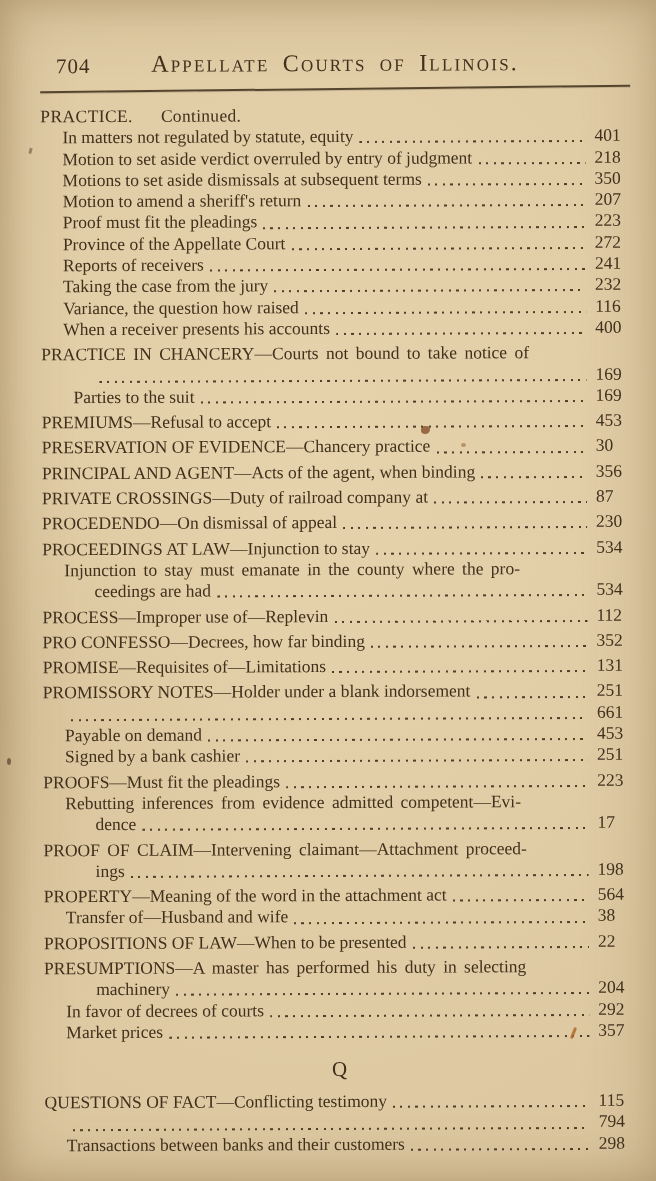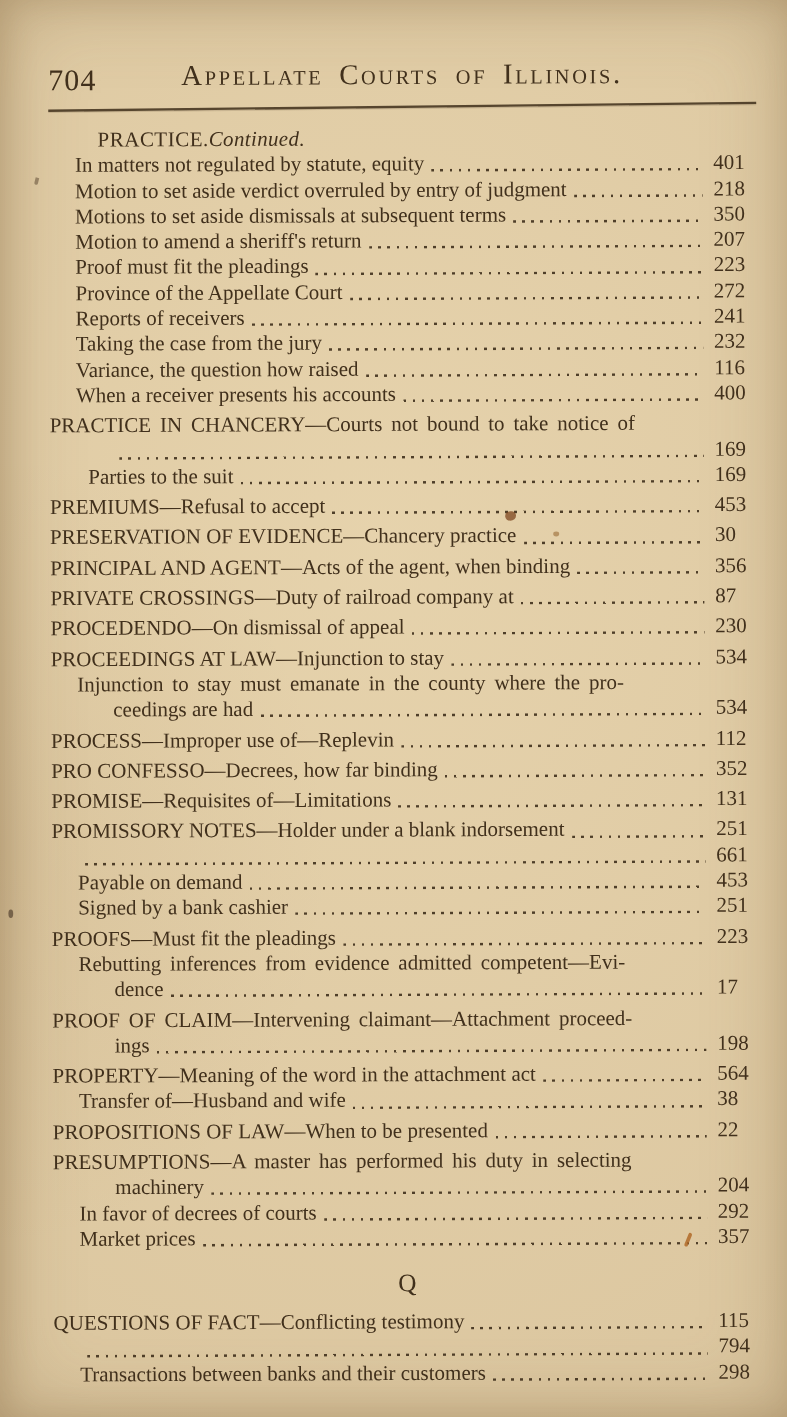--- a/index.html
+++ b/index.html
@@ -16,21 +16,21 @@
     color: var(--ink, #41301c);
     font-family: "Liberation Serif", "DejaVu Serif", serif;
   }
   .sheet-inner {
     position:absolute; left:40px; right:26px; top:48px;
     transform: rotate(-0.25deg);
     transform-origin: 50% 0;
   }
   
   .hdr { position:relative; height:38px; }
-  .pageno { position:absolute; left:0; top:5px; font-size:25px; letter-spacing:1px; }
+  .pageno { position:absolute; left:16px; top:5px; font-size:21px; letter-spacing:1px; }
   .title {
     text-align:center; font-variant:small-caps;
     font-size:24px; letter-spacing:2.2px; word-spacing:5px;
     padding-top:2px;
   }
   .rule {
     height:0; border-top:2px solid rgba(66,50,30,.88);
     transform:rotate(-0.38deg); margin-top:2px;
     box-shadow:0 1px 0 rgba(66,50,30,.15);
   }
@@ -44,22 +44,22 @@
   .entry.sub2 .line { padding-left:32px; }
   .entry .line.wrap { padding-left:52px !important; }
   .line.l1 { word-spacing:3px; }
   .leader {
     flex:1 1 14px; min-width:14px; align-self:flex-end;
     height:7px; margin:0 9px 4px 6px;
     background-image: repeating-linear-gradient(to right, rgba(66,50,30,.92) 0 2.2px, transparent 2.2px 7.6px);
     background-size:100% 2.2px; background-repeat:no-repeat; background-position:left bottom;
   }
   .pg { flex:none; width:36px; white-space:pre; }
-  .head-caps { letter-spacing:.4px;margin-left:41px; }
-  .cont { font-style:italic; margin-left:0; letter-spacing:.3px; }
+  .head-caps { letter-spacing:.4px; }
+  .cont { margin-left:28px; letter-spacing:.3px; }
   .section-letter { text-align:center; font-size:21px; margin:15px 0 9px; }
   
   .speck { position:absolute; pointer-events:none; }
   .speck.blot1 { left:421px; top:426px; width:9px; height:8px; border-radius:50% 45% 55% 50%; background:#7e451f; opacity:.75; }
   .speck.blot2 { left:461px; top:443px; width:5px; height:4px; border-radius:50%; background:#9a6a35; opacity:.6; }
   .speck.slash { left:572px; top:1027px; width:2.5px; height:12px; background:#b06a28; transform:rotate(22deg); opacity:.85; border-radius:2px; }
   .speck.marg1 { left:7px; top:758px; width:4px; height:7px; background:#554330; border-radius:50%; opacity:.7; }
   .speck.marg2 { left:29px; top:148px; width:3px; height:6px; background:#6a563e; border-radius:0 0 3px 3px; transform:rotate(14deg); opacity:.6; }
 </style>
 </head>

